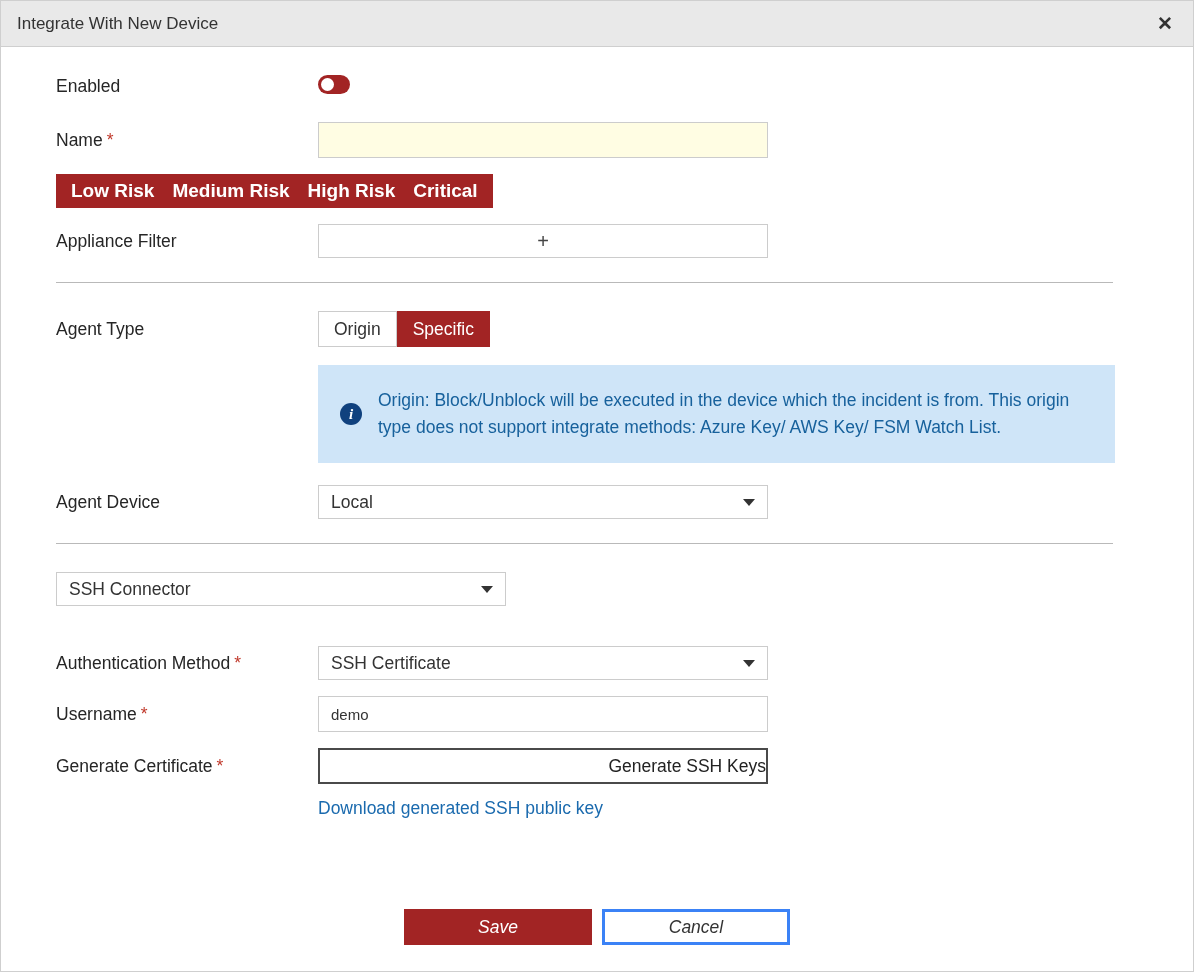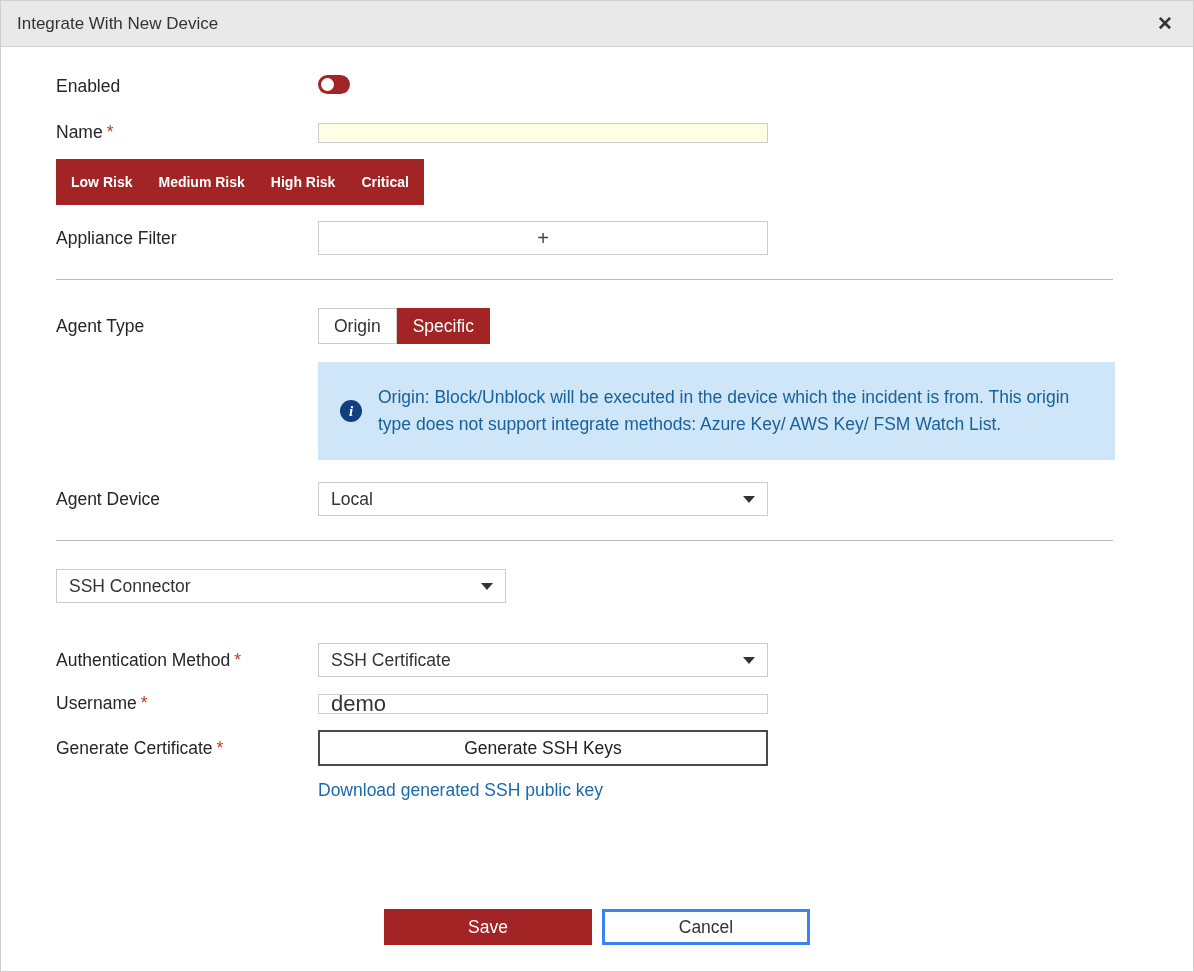--- a/index.html
+++ b/index.html
@@ -45,33 +45,33 @@
     background:#a22424; position:relative; cursor:pointer;
     display:inline-block;
   }
   .toggle .knob {
     position:absolute; left:3px; top:3px;
     width:13px; height:13px; border-radius:50%;
     background:#fff;
   }
 
   .text-input {
-    width:450px; height:20px;
+    width:450px; height:36px;
     border:1px solid #ccc; background:#fff;
     font-family:"Liberation Sans", sans-serif;
-    font-size:22px; color:#333; padding:0 12px;
+    font-size:15px; color:#333; padding:0 12px;
     outline:none;
   }
   .text-input.cream { background:#fffde3; }
 
   .severity-bar {
-    display:inline-flex; align-items:center; gap:26px;
+    display:inline-flex; align-items:center; gap:18px;
     background:#a22424; color:#fff;
-    height:46px; padding:0 15px;
-    font-size:14px; font-weight:bold;
+    height:34px; padding:0 15px;
+    font-size:19px; font-weight:bold;
   }
   .severity-bar span { cursor:pointer; white-space:nowrap; }
 
   .appliance-box {
     width:450px; height:34px;
     border:1px solid #ccc; background:#fff;
     display:flex; align-items:center; justify-content:center;
     font-size:20px; color:#444; cursor:pointer;
   }
 
@@ -113,37 +113,37 @@
     width:0; height:0;
     border-left:6px solid transparent;
     border-right:6px solid transparent;
     border-top:7px solid #333;
   }
 
   .gen-btn {
     width:450px; height:36px;
     background:#fff; border:2px solid #4a4a4a;
     font-family:"Liberation Sans", sans-serif;
-    font-size:17.5px; color:#222; cursor:pointer;
+    font-size:17.5px; color:#222; cursor:pointer;text-align:right;
   }
 
   .link {
     margin-left:262px; display:inline-block;
     font-size:17.5px; color:#1a6aae;
     text-decoration:none; cursor:pointer;
   }
 
   .footer {
     display:flex; justify-content:center; gap:10px;
     padding-bottom:26px;
   }
   .btn {
-    width:208px; height:36px;
+    width:188px; height:36px;
     font-family:"Liberation Sans", sans-serif;
-    font-size:17.5px; cursor:pointer;
+    font-size:17.5px; cursor:pointer;font-style:italic;
   }
   .btn.save { background:#a22424; color:#fff; border:1px solid #a22424; }
   .btn.cancel { background:#fff; color:#333; border:3px solid #3b82f6; }
 
   
   .mb24{margin-bottom:24px}.mb16{margin-bottom:16px}.mb18{margin-bottom:18px}
   .mb22{margin-bottom:22px}.mb28{margin-bottom:28px}.mb14{margin-bottom:14px}
   .mb40{margin-bottom:40px}.mb42{margin-bottom:42px}
 </style>
 </head>

